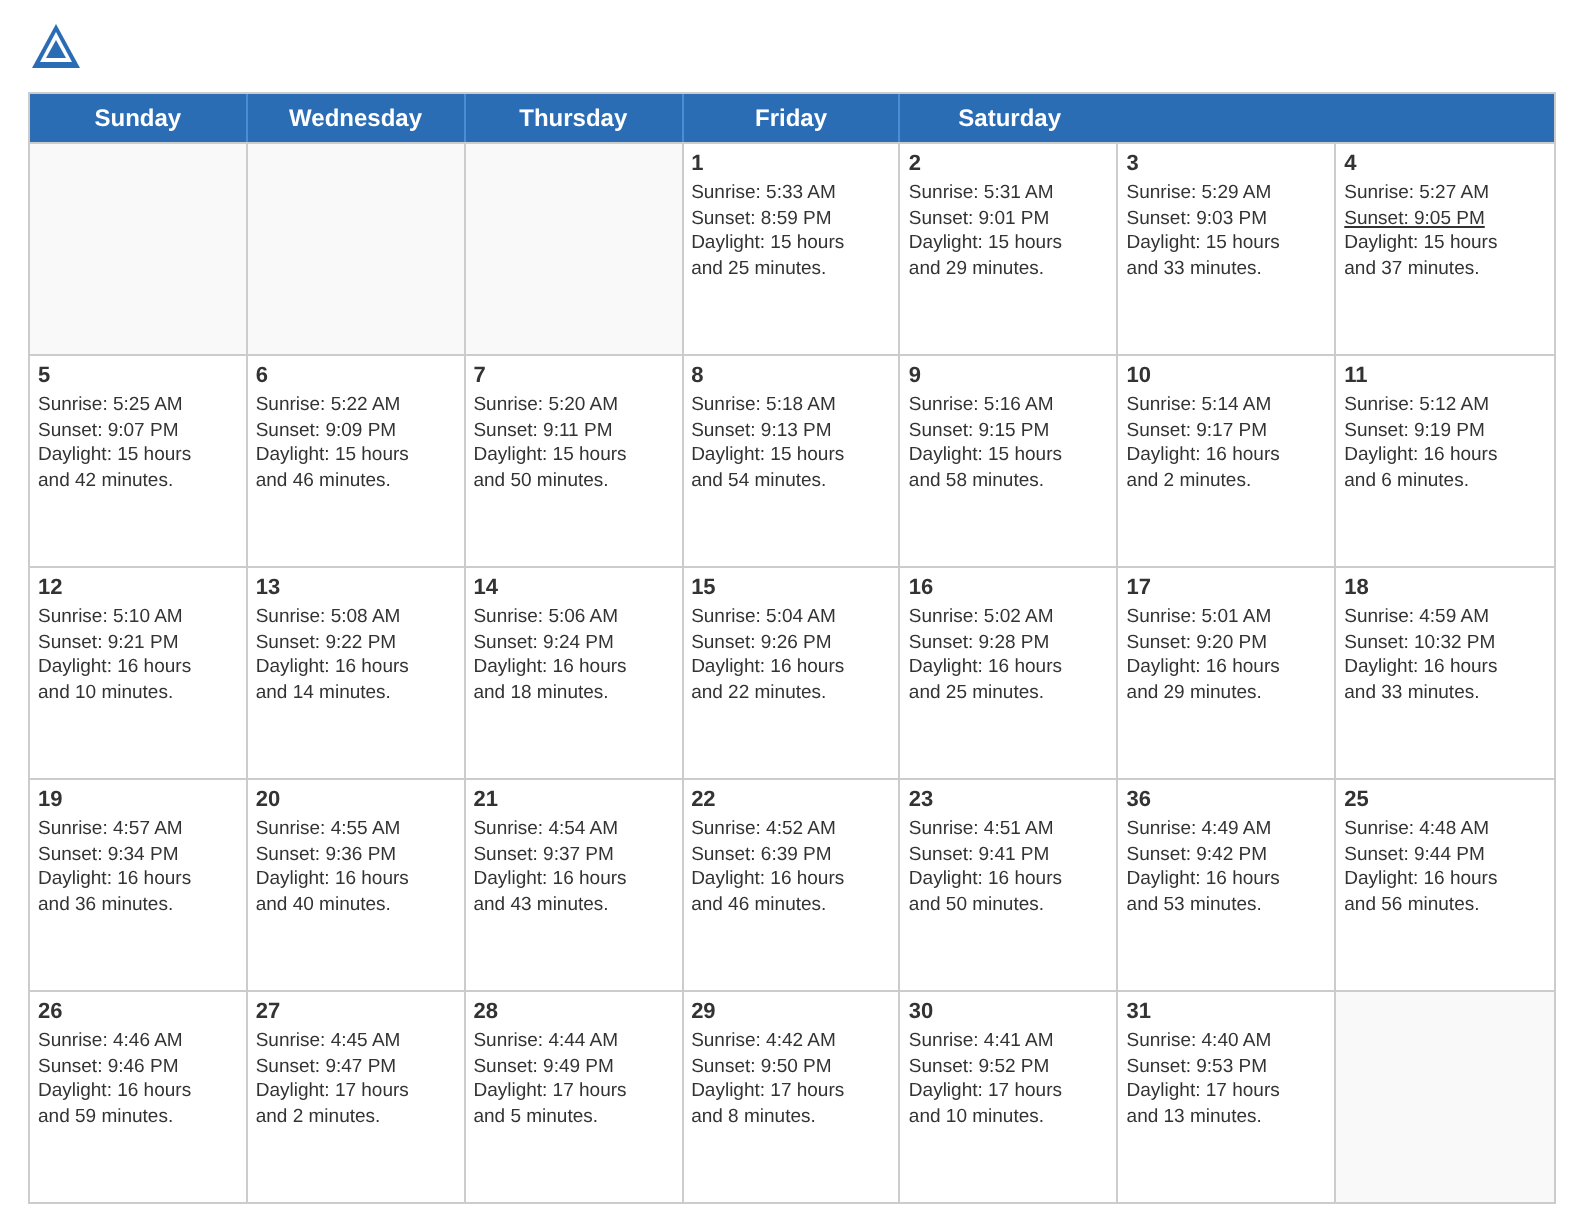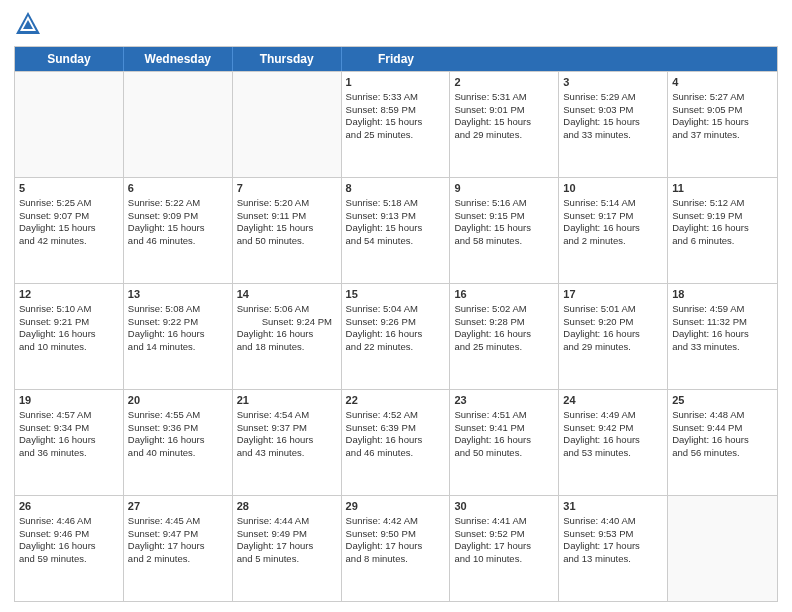--- a/index.html
+++ b/index.html
@@ -128,20 +128,21 @@
       <div class="title-location"></div>
     </div>
   </div>
 
   <div class="calendar">
     <div class="cal-header-row">
     <div class="cal-header-cell">Sunday</div>
         <div class="cal-header-cell">Wednesday</div>
         <div class="cal-header-cell">Thursday</div>
         <div class="cal-header-cell">Friday</div>
+        <div class="cal-header-cell">Saturday</div>
       </div>
     <div class="cal-body">
     <div class="cal-row">
           <div class="cal-cell empty"></div>
           <div class="cal-cell empty"></div>
           <div class="cal-cell empty"></div>
           <div class="cal-cell">
             <span class="day-num">1</span>
             <span style="display: block;">Sunrise: 5:33 AM</span>
             <span style="display: block;">Sunset: 8:59 PM</span>
@@ -158,21 +159,21 @@
           <div class="cal-cell">
             <span class="day-num">3</span>
             <span style="display: block;">Sunrise: 5:29 AM</span>
             <span style="display: block;">Sunset: 9:03 PM</span>
             <span style="display: block;">Daylight: 15 hours</span>
             <span style="display: block;">and 33 minutes.</span>
           </div>
           <div class="cal-cell">
             <span class="day-num">4</span>
             <span style="display: block;">Sunrise: 5:27 AM</span>
-            <span style="display: block;">Sunset: 9:05 PM</span>
+            <span style="display: block; text-decoration: underline;">Sunset: 9:05 PM</span>
             <span style="display: block;">Daylight: 15 hours</span>
             <span style="display: block;">and 37 minutes.</span>
           </div>
         </div>
         <div class="cal-row">
           <div class="cal-cell">
             <span class="day-num">5</span>
             <span style="display: block;">Sunrise: 5:25 AM</span>
             <span style="display: block;">Sunset: 9:07 PM</span>
             <span style="display: block;">Daylight: 15 hours</span>
@@ -232,21 +233,21 @@
           <div class="cal-cell">
             <span class="day-num">13</span>
             <span style="display: block;">Sunrise: 5:08 AM</span>
             <span style="display: block;">Sunset: 9:22 PM</span>
             <span style="display: block;">Daylight: 16 hours</span>
             <span style="display: block;">and 14 minutes.</span>
           </div>
           <div class="cal-cell">
             <span class="day-num">14</span>
             <span style="display: block;">Sunrise: 5:06 AM</span>
-            <span style="display: block; margin-left: 25px;">Sunset: 9:24 PM</span>
+            <span style="display: block;">Sunset: 9:24 PM</span>
             <span style="display: block;">Daylight: 16 hours</span>
             <span style="display: block;">and 18 minutes.</span>
           </div>
           <div class="cal-cell">
             <span class="day-num">15</span>
             <span style="display: block;">Sunrise: 5:04 AM</span>
             <span style="display: block;">Sunset: 9:26 PM</span>
             <span style="display: block;">Daylight: 16 hours</span>
             <span style="display: block;">and 22 minutes.</span>
           </div>
@@ -260,21 +261,21 @@
           <div class="cal-cell">
             <span class="day-num">17</span>
             <span style="display: block;">Sunrise: 5:01 AM</span>
             <span style="display: block;">Sunset: 9:20 PM</span>
             <span style="display: block;">Daylight: 16 hours</span>
             <span style="display: block;">and 29 minutes.</span>
           </div>
           <div class="cal-cell">
             <span class="day-num">18</span>
             <span style="display: block;">Sunrise: 4:59 AM</span>
-            <span style="display: block;">Sunset: 11:32 PM</span>
+            <span style="display: block;">Sunset: 10:32 PM</span>
             <span style="display: block;">Daylight: 16 hours</span>
             <span style="display: block;">and 33 minutes.</span>
           </div>
         </div>
         <div class="cal-row">
           <div class="cal-cell">
             <span class="day-num">19</span>
             <span style="display: block;">Sunrise: 4:57 AM</span>
             <span style="display: block;">Sunset: 9:34 PM</span>
             <span style="display: block;">Daylight: 16 hours</span>
@@ -302,21 +303,21 @@
             <span style="display: block;">and 46 minutes.</span>
           </div>
           <div class="cal-cell">
             <span class="day-num">23</span>
             <span style="display: block;">Sunrise: 4:51 AM</span>
             <span style="display: block;">Sunset: 9:41 PM</span>
             <span style="display: block;">Daylight: 16 hours</span>
             <span style="display: block;">and 50 minutes.</span>
           </div>
           <div class="cal-cell">
-            <span class="day-num">24</span>
+            <span class="day-num">36</span>
             <span style="display: block;">Sunrise: 4:49 AM</span>
             <span style="display: block;">Sunset: 9:42 PM</span>
             <span style="display: block;">Daylight: 16 hours</span>
             <span style="display: block;">and 53 minutes.</span>
           </div>
           <div class="cal-cell">
             <span class="day-num">25</span>
             <span style="display: block;">Sunrise: 4:48 AM</span>
             <span style="display: block;">Sunset: 9:44 PM</span>
             <span style="display: block;">Daylight: 16 hours</span>

